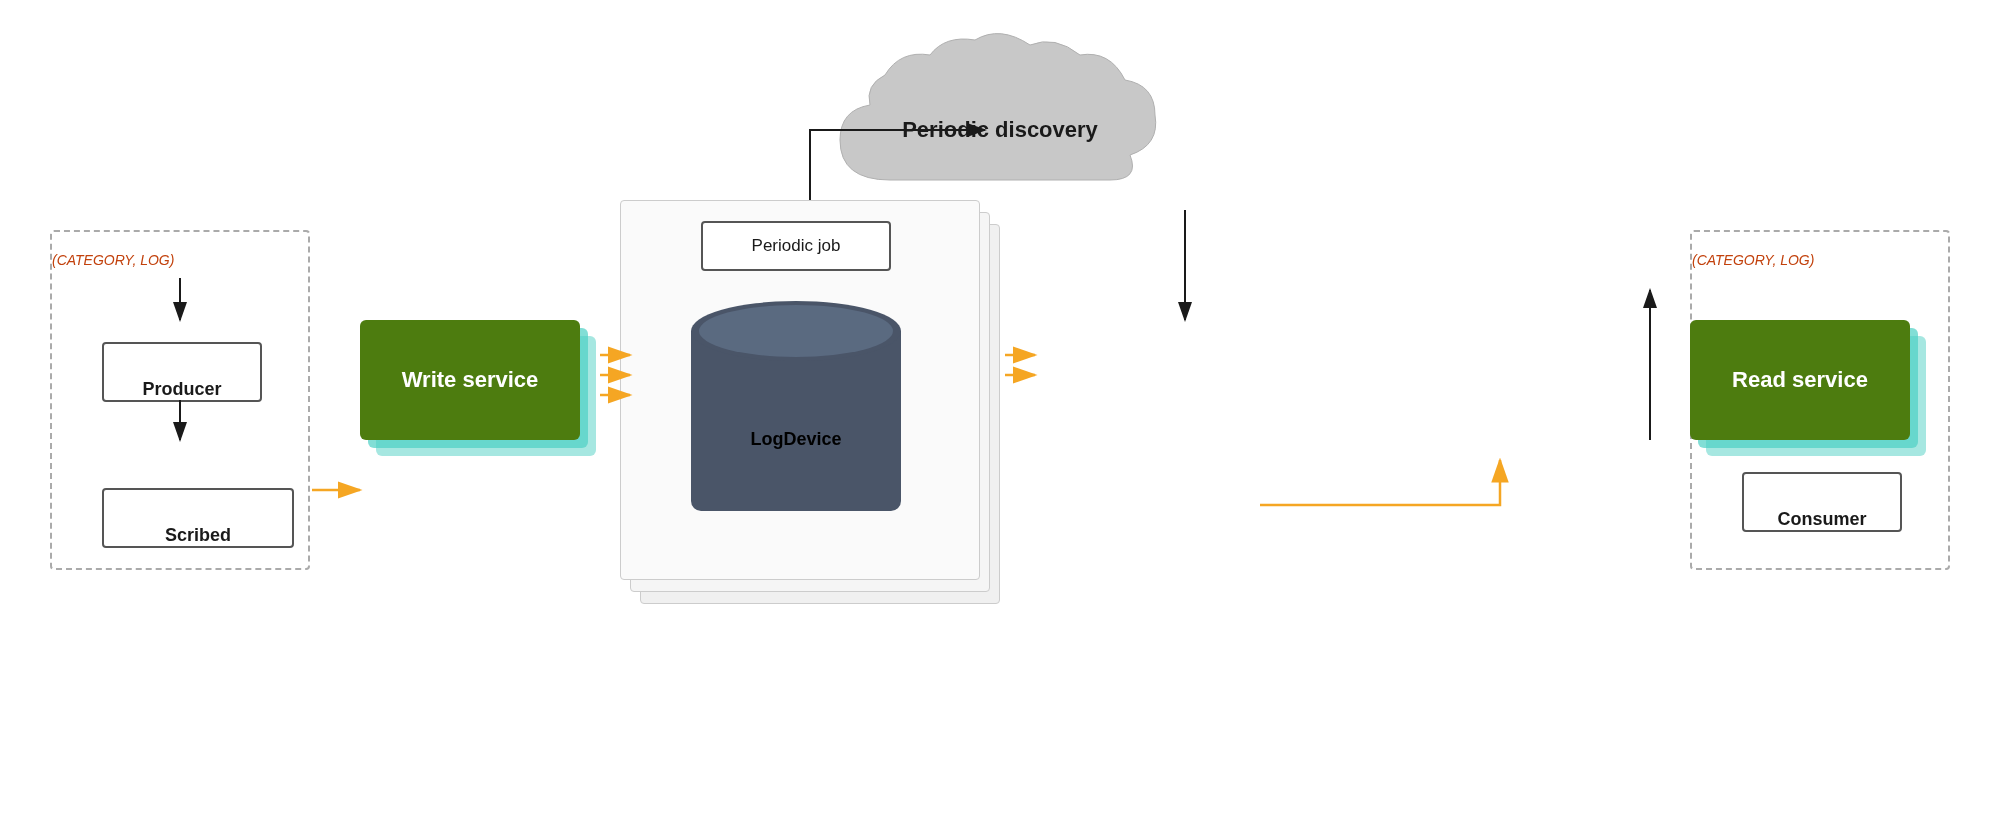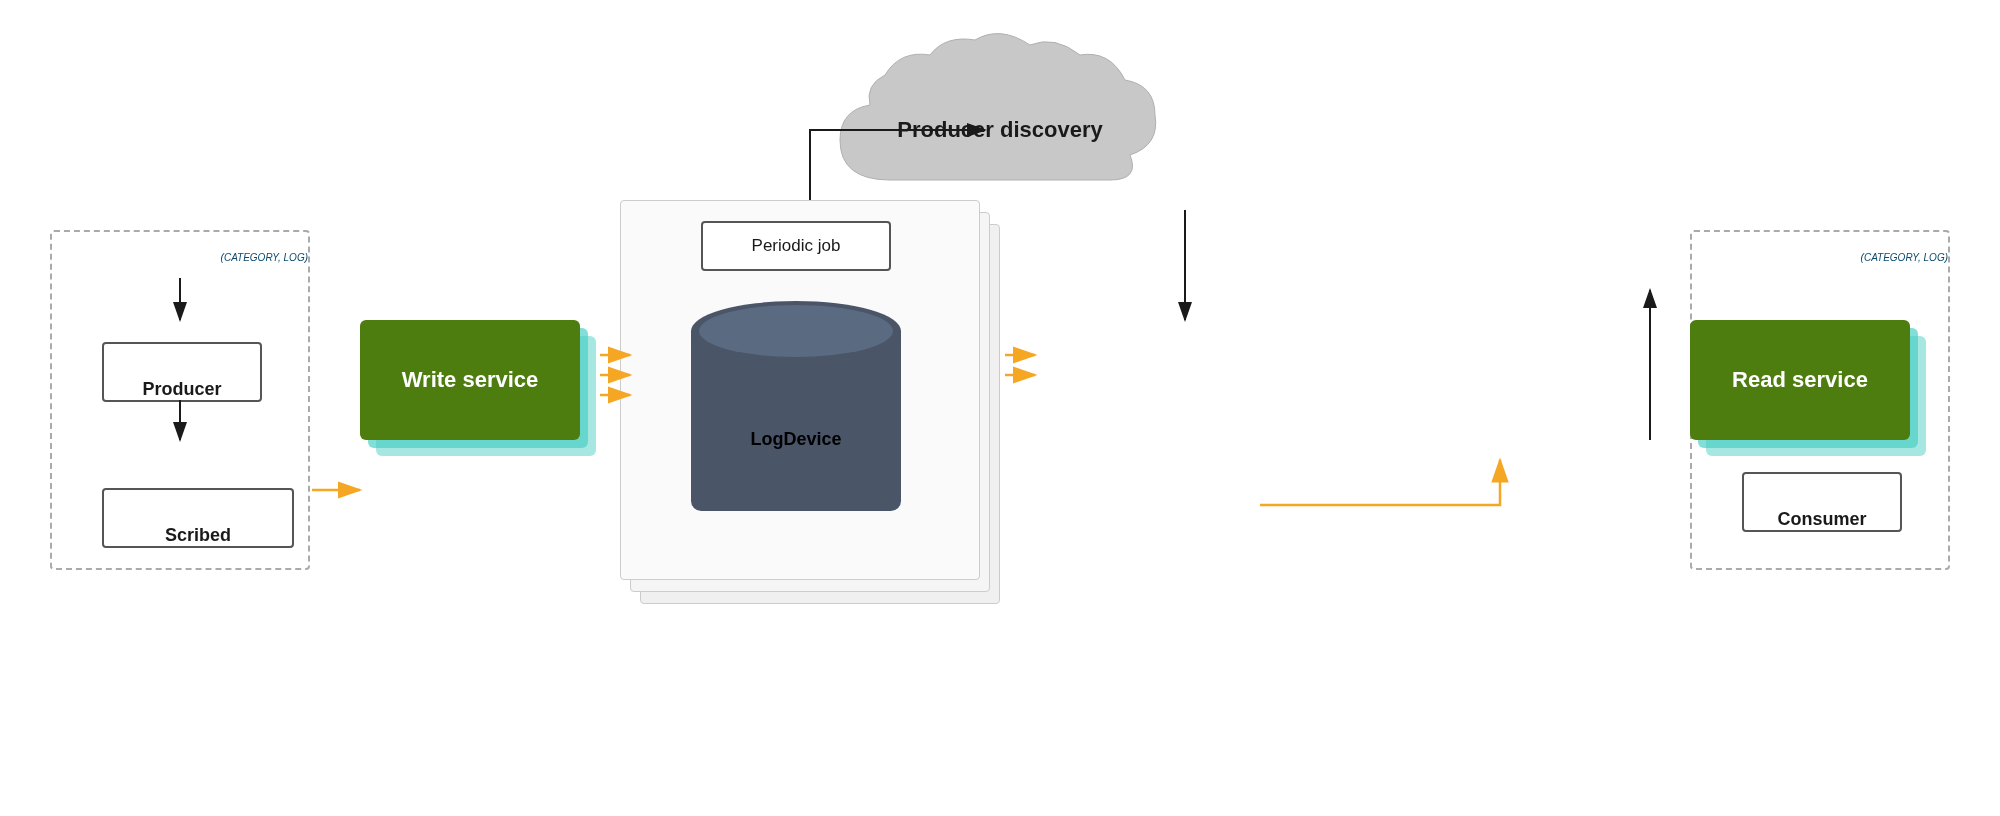--- a/index.html
+++ b/index.html
@@ -68,23 +68,23 @@
       width: 260px;
       height: 340px;
       border: 2px dashed #aaa;
       border-radius: 4px;
     }
 
     .box-label-top {
       position: absolute;
       top: 20px;
       width: 100%;
-      text-align: right;
-      font-size: 10px;
-      color: #0c4a6e;
+      text-align: left;
+      font-size: 14px;
+      color: #c2410c;
       font-style: italic;
     }
 
     
     .inner-box {
       position: absolute;
       background: #fff;
       border: 2px solid #555;
       border-radius: 4px;
       display: flex;
@@ -316,21 +316,21 @@
                Q45,55 65,45 
                Q80,20 110,25 
                Q125,5 155,10 
                Q180,-5 210,15 
                Q235,5 260,25 
                Q290,20 305,50 
                Q335,55 335,85 
                Q340,115 310,125 
                Q320,150 290,150 Z" fill="#c8c8c8" stroke="#b0b0b0" stroke-width="1"></path>
     </svg>
-    <span class="cloud-label">Producer discovery</span>
+    <span class="cloud-label">Periodic discovery</span>
   </div>
 
   <div class="left-box">
     <div class="box-label-top">(CATEGORY, LOG)</div>
 
     <div class="inner-box producer-box">
       <span>Producer</span>
     </div>
 
     <div class="inner-box scribed-box">

